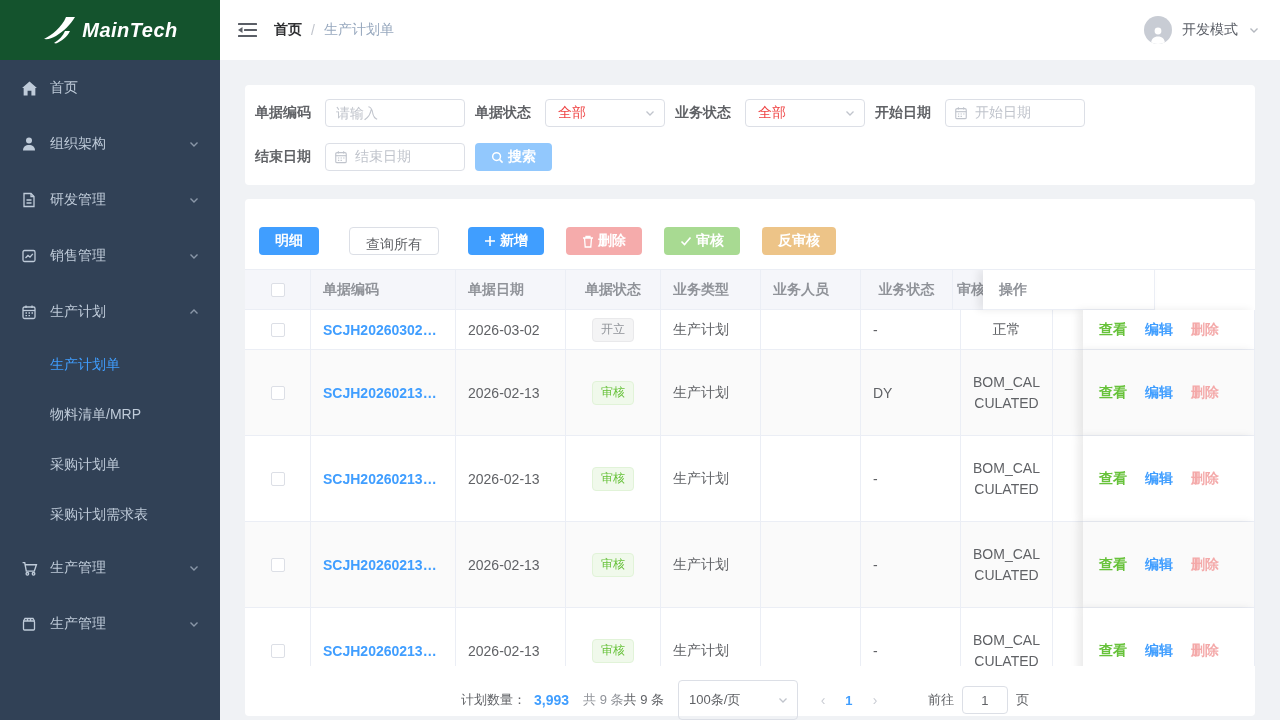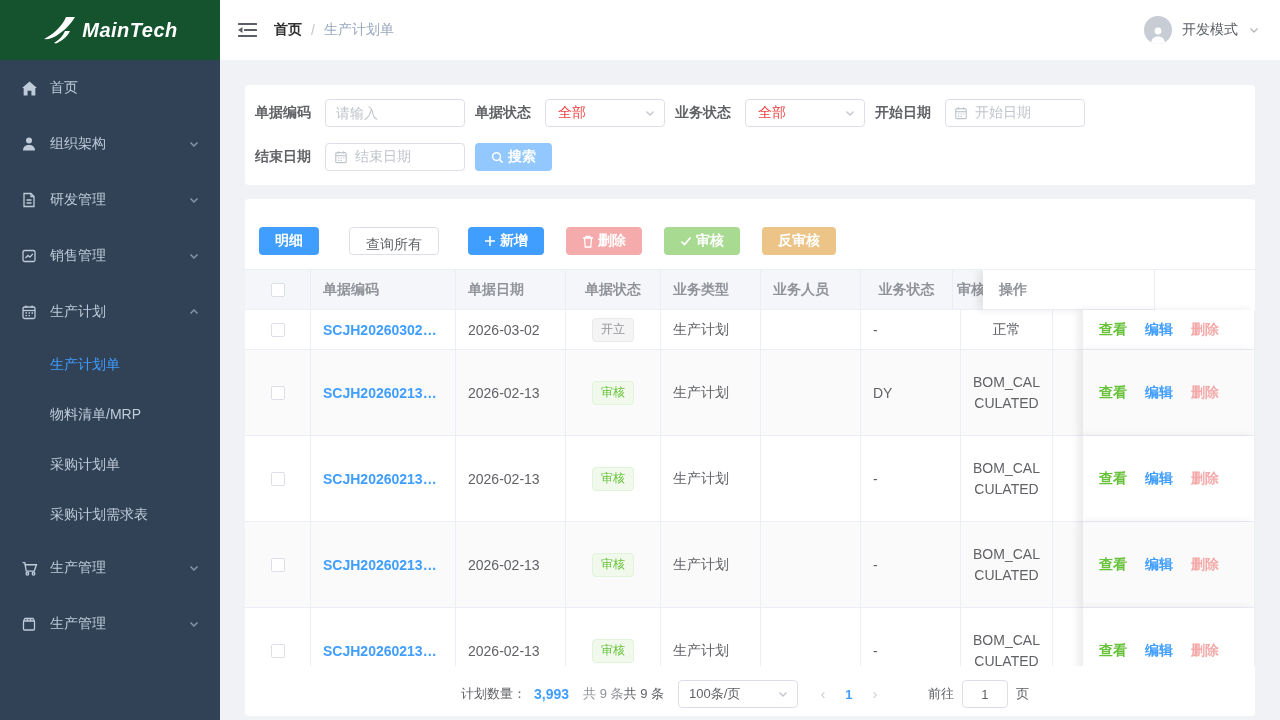--- a/index.html
+++ b/index.html
@@ -94,21 +94,21 @@
   .tag-success { background:#f0f9eb; border:1px solid #e1f3d8; color:#67c23a; }
   .op-link { font-weight:700; cursor:pointer; white-space:nowrap; }
   .op-view { color:#67c23a; } .op-edit { color:#409EFF; } .op-del { color:#f4a9a9; cursor:not-allowed; }
 
   
   .tfoot { margin-top:auto; display:flex; align-items:center; justify-content:center; padding:14px 24px 15px 14px; flex:none; }
   .tf-left { display:flex; align-items:center; gap:8px; font-size:13px; color:#606266; }
   .plan-count { color:#409EFF; font-weight:700; font-size:14px; }
   .tf-total-l { color:#909399; margin-left:6px; }
   .tf-right { display:flex; align-items:center; gap:14px; font-size:13px; color:#606266; }
-  .pg-select { width:120px; height:28px; border:1px solid #dcdfe6; border-radius:4px; display:flex; align-items:center; justify-content:space-between; padding:0 8px 0 10px; cursor:pointer; color:#606266; }
+  .pg-select { width:120px; height:40px; border:1px solid #dcdfe6; border-radius:4px; display:flex; align-items:center; justify-content:space-between; padding:0 8px 0 10px; cursor:pointer; color:#606266; }
   .pg-arrow { color:#c9ccd3; font-size:14px; width:22px; text-align:center; cursor:pointer; user-select:none; }
   .pg-num { color:#409EFF; font-weight:700; width:22px; text-align:center; cursor:pointer; }
   .goto-input { width:46px; height:28px; border:1px solid #dcdfe6; border-radius:4px; text-align:center; font-size:13px; color:#606266; outline:none; font-family:inherit; }
   .pg-group { display:flex; align-items:center; gap:4px; }
   .goto-wrap { display:flex; align-items:center; gap:8px;margin-left:28px; }
   svg { display:block; }
 </style>
 </head>
 <body>
 

